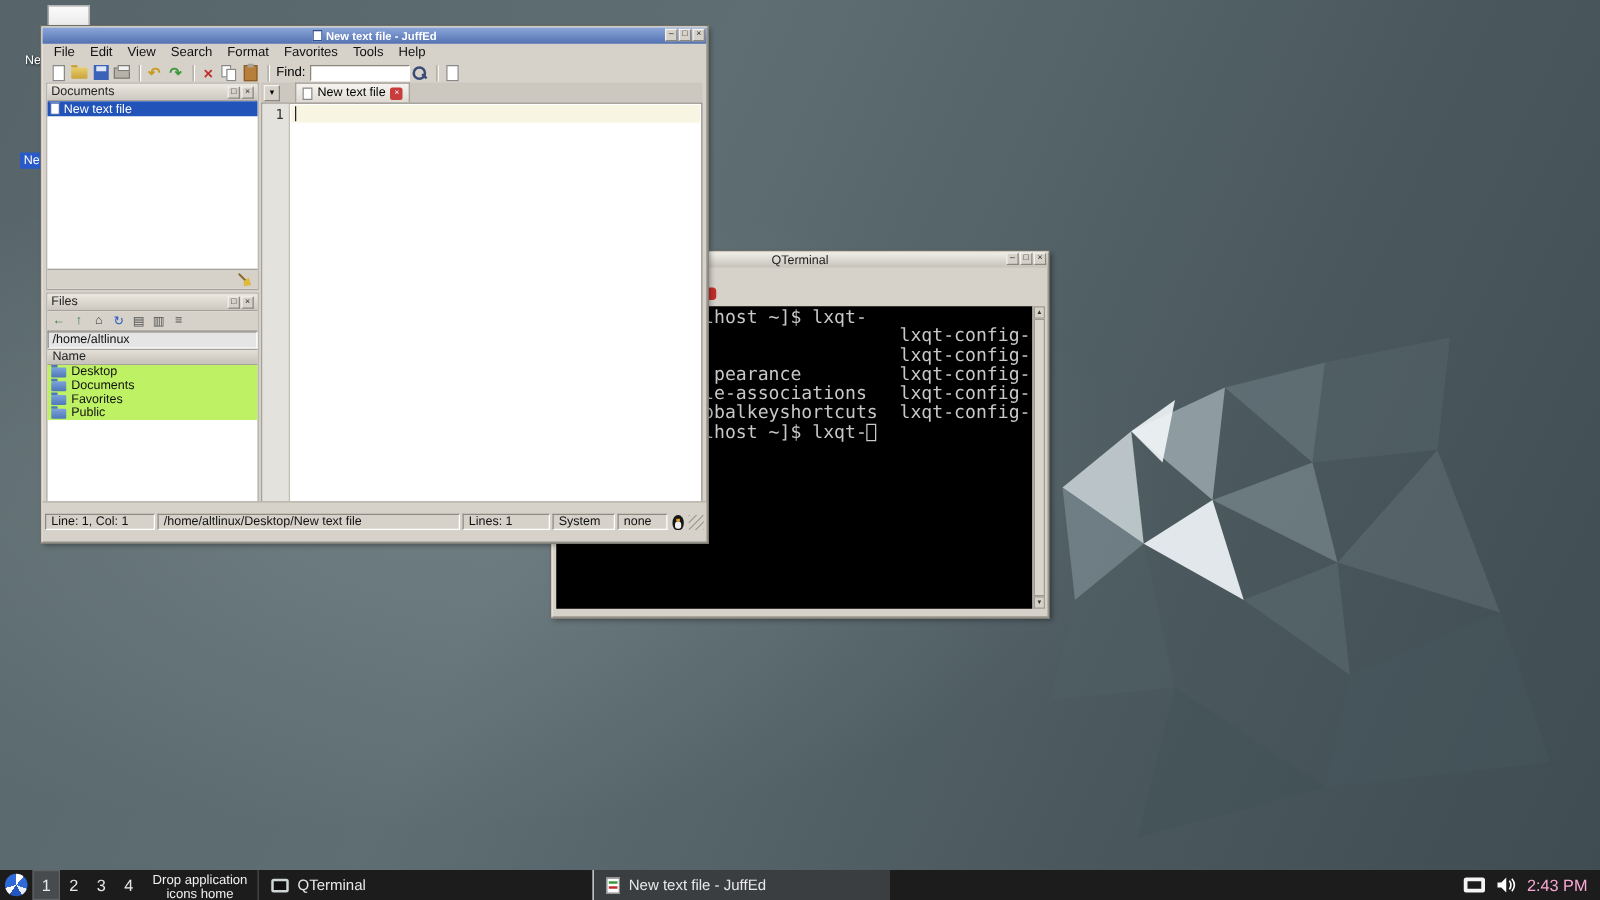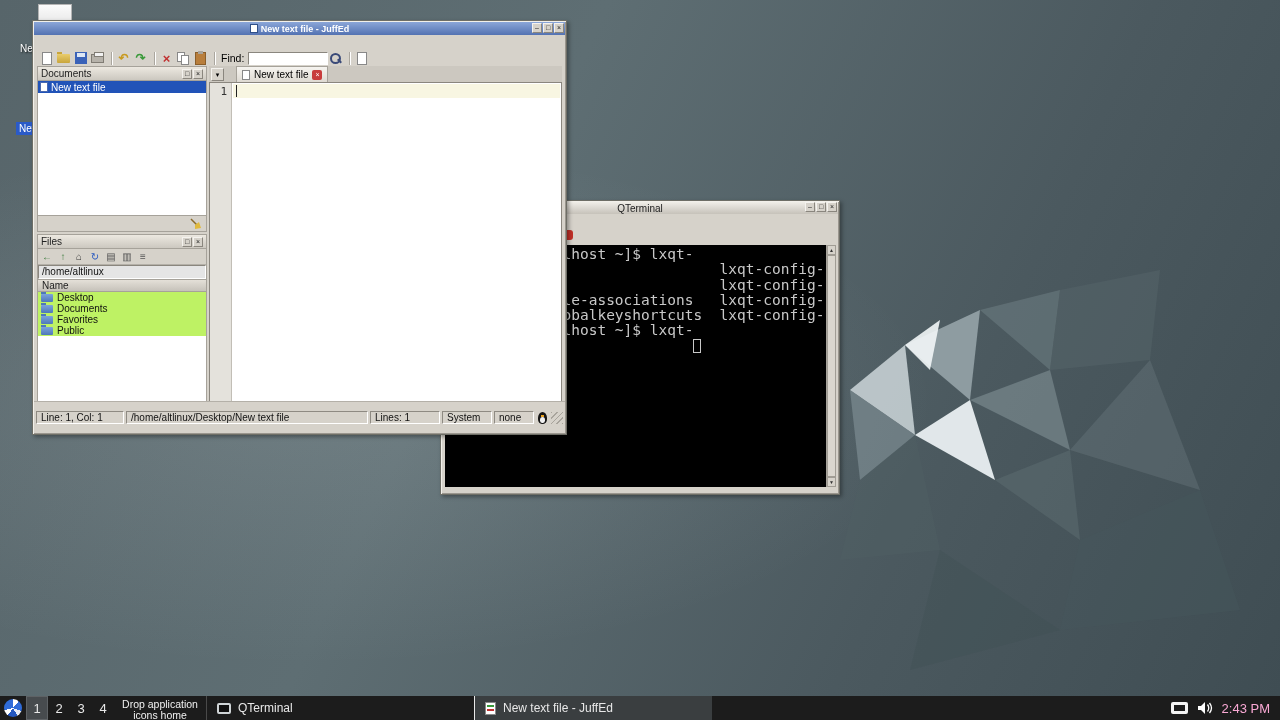--- a/index.html
+++ b/index.html
@@ -190,20 +190,21 @@
     <div class="wbtn">×</div>
   </div>
   <div class="qstrip">
     <div class="redic"></div>
   </div>
   <div class="qscreen">
     <div class="qtext">
       <div class="qline">             lhost ~]$ lxqt-</div>
       <div class="qline">                               lxqt-config-</div>
       <div class="qline">                               lxqt-config-</div>
+      <div class="qline">              pearance         lxqt-config-</div>
       <div class="qline">             le-associations   lxqt-config-</div>
       <div class="qline">             obalkeyshortcuts  lxqt-config-</div>
       <div class="qline">             lhost ~]$ lxqt-</div>
     </div>
     <div class="qcursor"></div>
   </div>
   <div class="qscroll">
     <div class="qsa up">▲</div>
     <div class="qthumb"></div>
     <div class="qsa dn">▼</div>
@@ -214,20 +215,30 @@
   <div class="jtitle">
     <span class="appic"></span>
     <span>New text file - JuffEd</span>
   </div>
   <div class="tbtns">
     <div class="wbtn">–</div>
     <div class="wbtn">□</div>
     <div class="wbtn">×</div>
   </div>
 
+  <div class="jmenubar">
+    <span>File</span>
+    <span>Edit</span>
+    <span>View</span>
+    <span>Search</span>
+    <span>Format</span>
+    <span>Favorites</span>
+    <span>Tools</span>
+    <span>Help</span>
+  </div>
 
   <div class="jtoolbar">
     <span class="tic">
         <span class="pg"></span>
       </span>
     <span class="tic">
         <span class="foldy"></span>
       </span>
     <span class="tic">
         <span class="floppy"></span>

